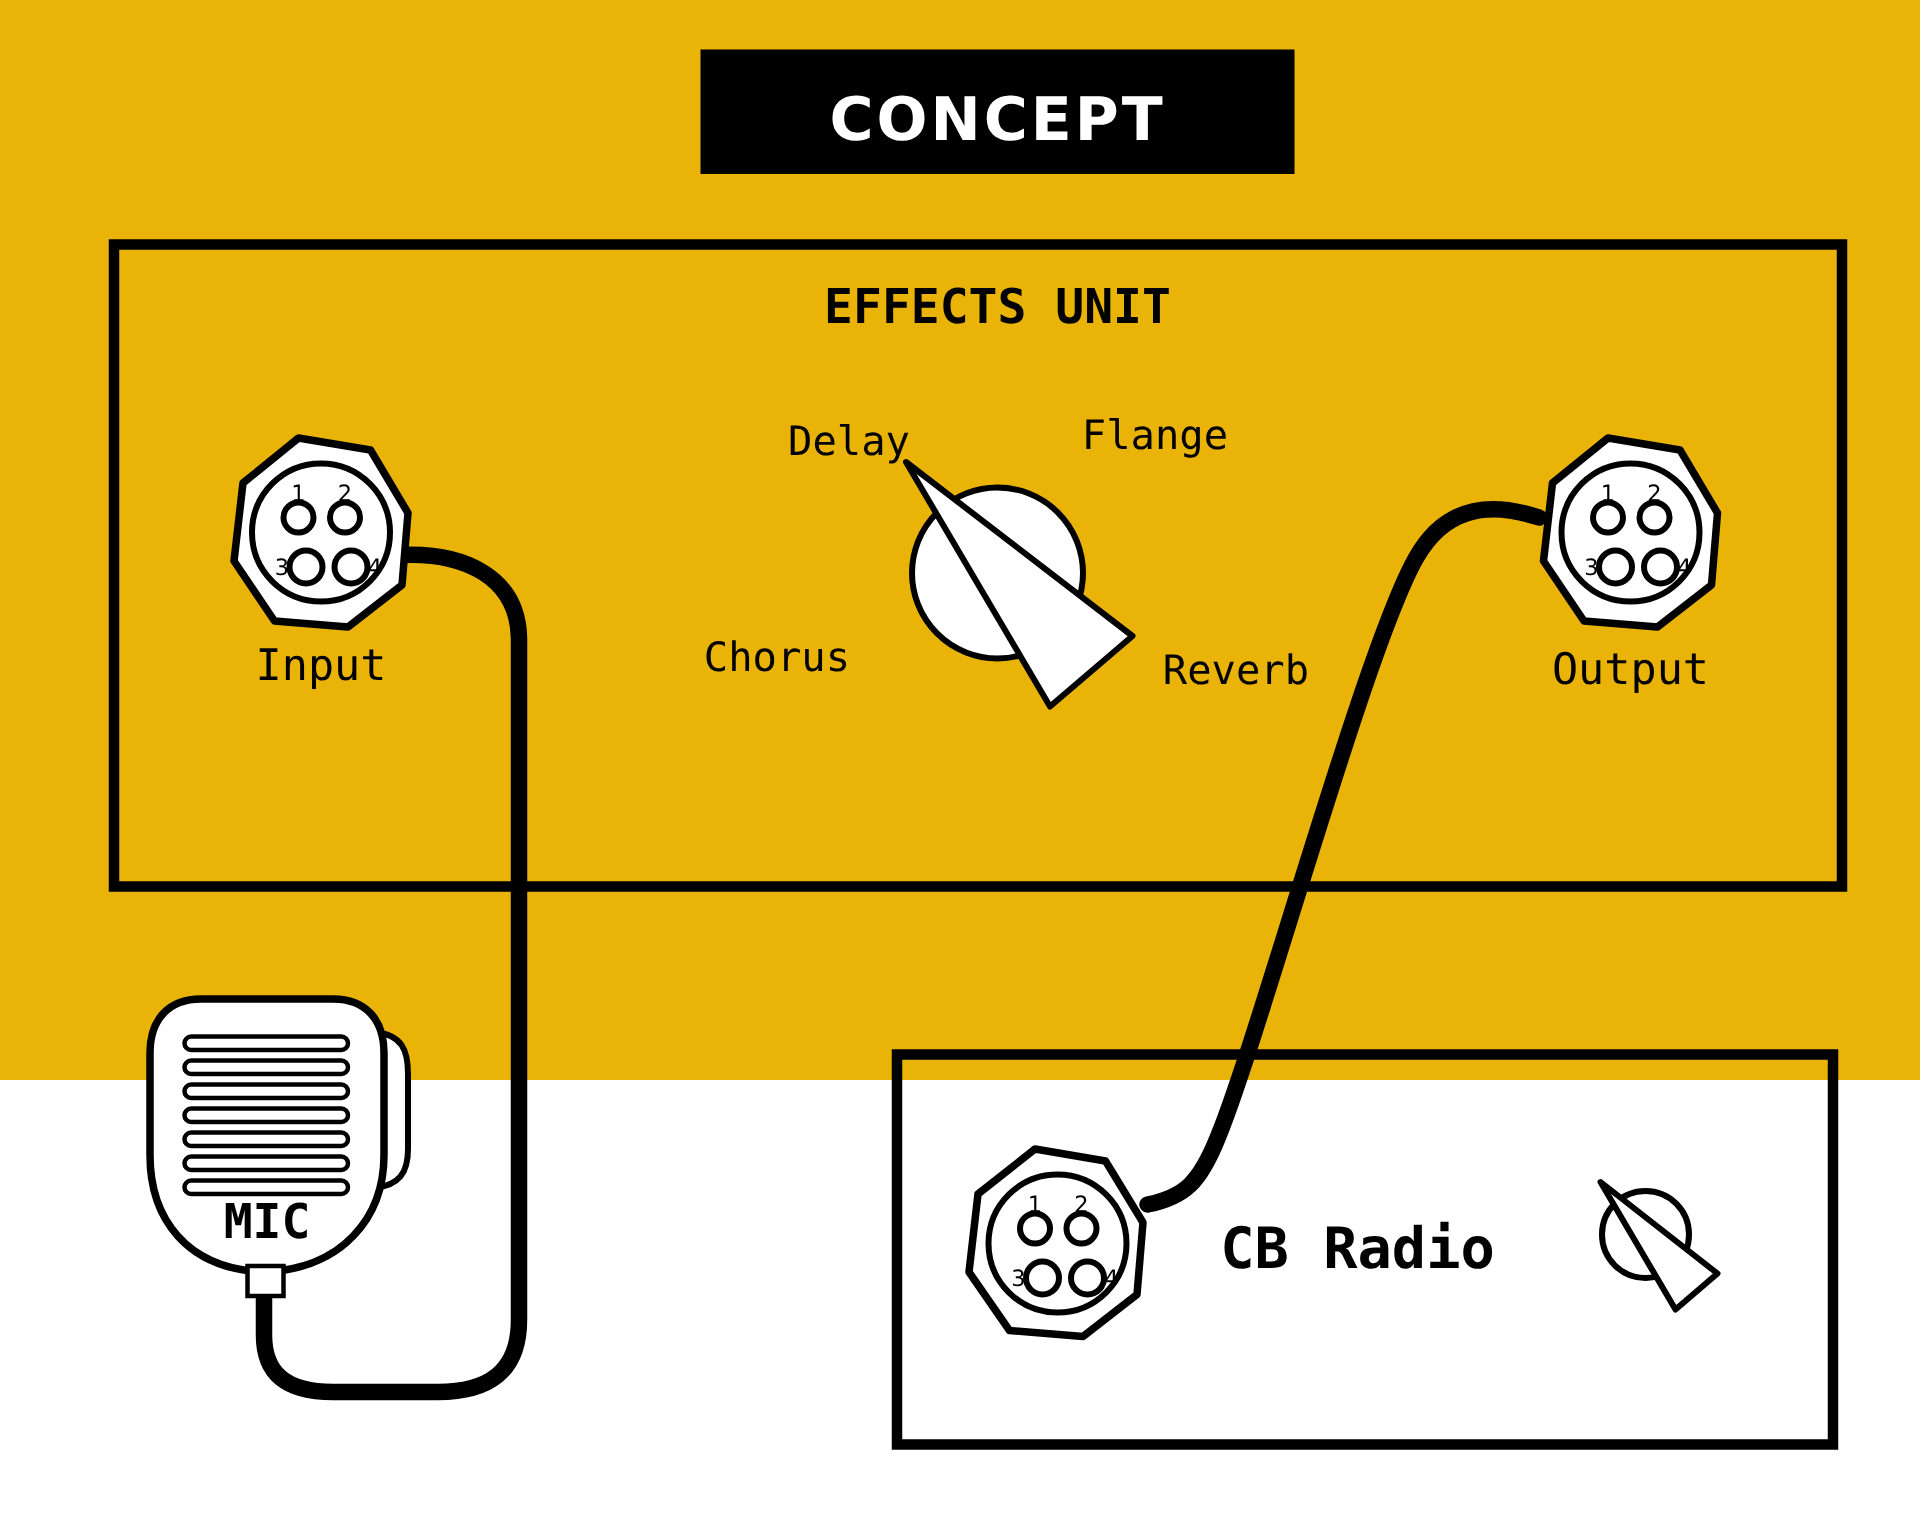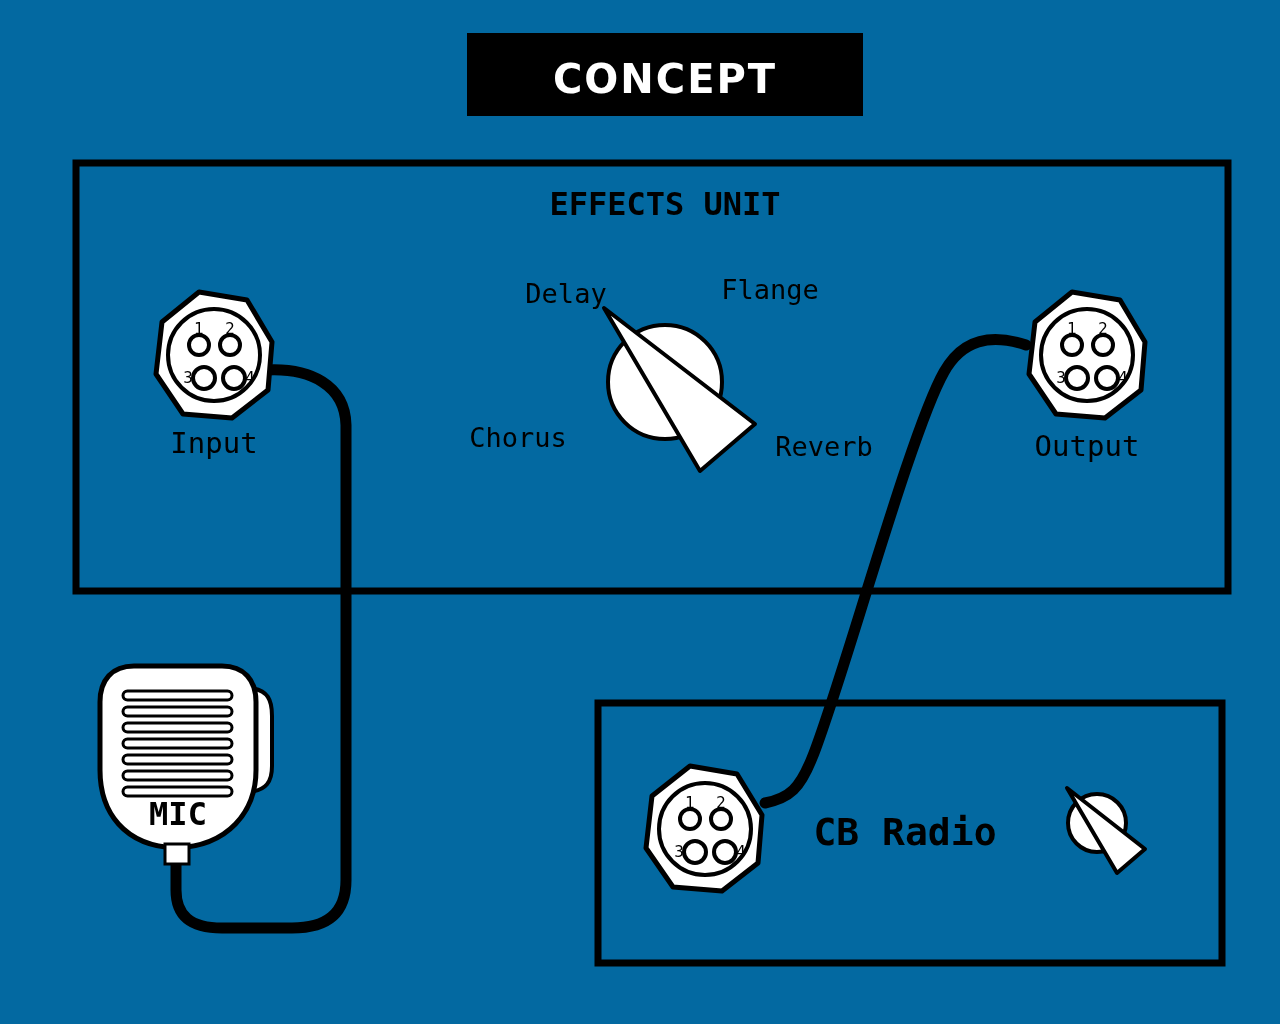--- a/index.html
+++ b/index.html
@@ -9,22 +9,22 @@
   }
   body {
     width: 1280px;
     height: 1024px;
     overflow: hidden;
     font-family: "DejaVu Sans Mono", monospace;
   }
   #stage {
     position: relative;
     width: 1280px;
-    height: 1024px;
-    background: #0369a1;
+    height: 720px;
+    background: #eab308;
   }
   #stage > svg {
     position: absolute;
     top: 0;
     left: 0;
   }
   .title-text {
     font-family: "DejaVu Sans", sans-serif;
     font-weight: bold;
     letter-spacing: 2px;

